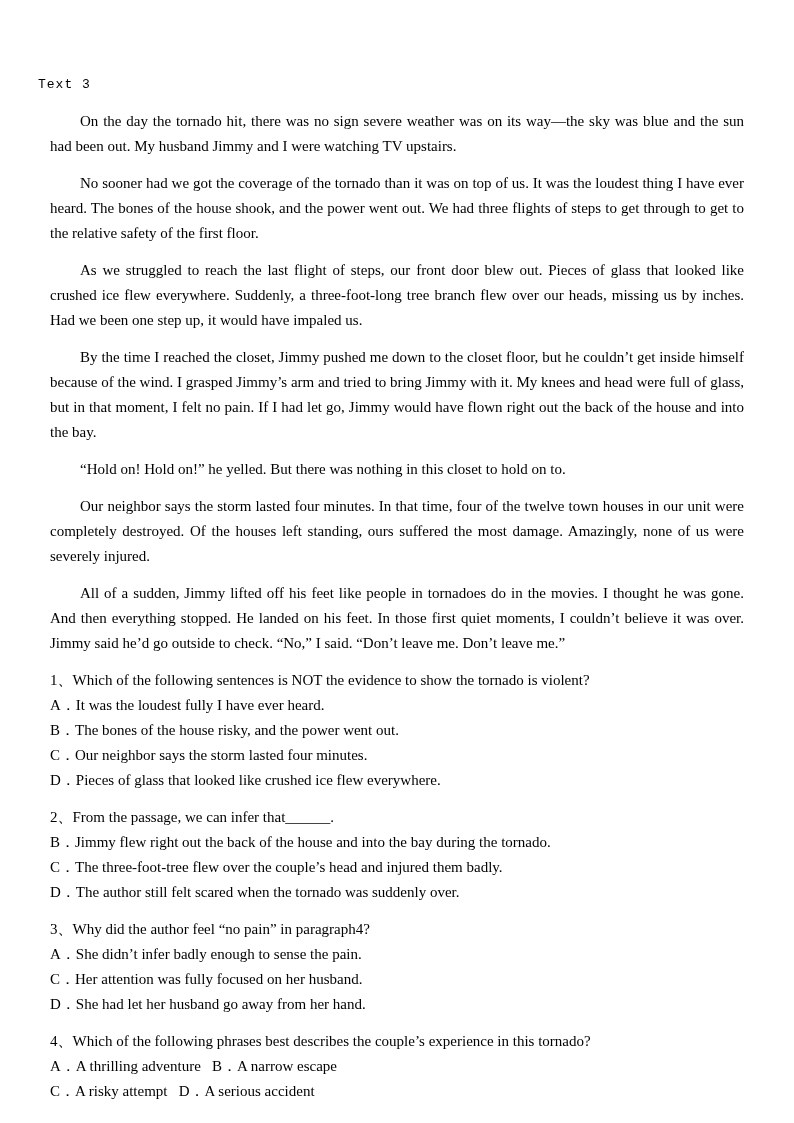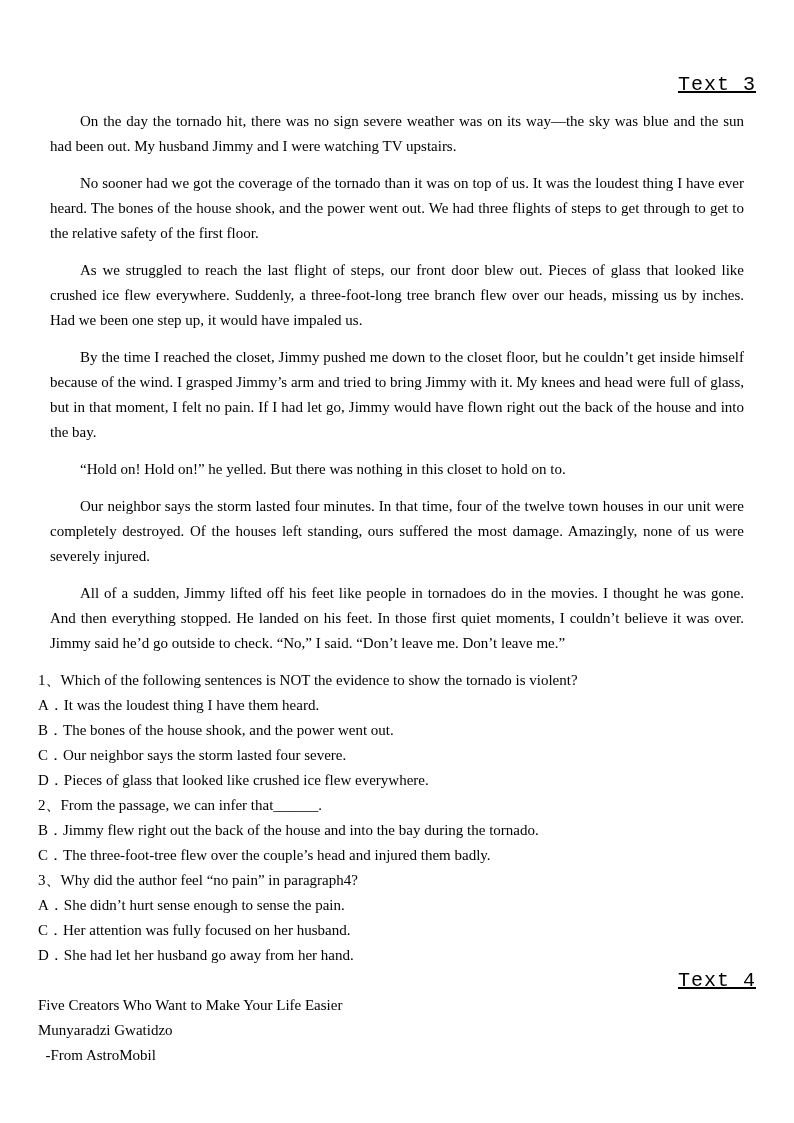--- a/index.html
+++ b/index.html
@@ -12,74 +12,79 @@
     width: 794px;
     min-height: 1123px;
     padding: 72px 38px 40px 38px;
     background: #ffffff;
     color: #000000;
     font-family: "Liberation Serif", serif;
     font-size: 15px;
     line-height: 25px;
   }
   .heading {
-    text-align: right;
+    text-align: left;
     font-family: "Liberation Mono", monospace;
-    font-size: 20px;
+    font-size: 13px;
     letter-spacing: 1px;
     white-space: pre-wrap;
-    text-decoration: underline;
   }
   .para {
     margin: 12px;
     text-align: justify;
     text-indent: 2em;
   }
   .line {
     margin: 0;
     white-space: pre-wrap;
   }
-  .qblock { margin: 0; }
+  .qblock { margin: 12px; }
 </style>
 </head>
 <body>
 
 <div class="page">
 
   <div class="heading">Text 3</div>
 
   <p class="para">On the day the tornado hit, there was no sign severe weather was on its way—the sky was blue and the sun had been out. My husband Jimmy and I were watching TV upstairs.</p>
   <p class="para">No sooner had we got the coverage of the tornado than it was on top of us. It was the loudest thing I have ever heard. The bones of the house shook, and the power went out. We had three flights of steps to get through to get to the relative safety of the first floor.</p>
   <p class="para">As we struggled to reach the last flight of steps, our front door blew out. Pieces of glass that looked like crushed ice flew everywhere. Suddenly, a three-foot-long tree branch flew over our heads, missing us by inches. Had we been one step up, it would have impaled us.</p>
   <p class="para">By the time I reached the closet, Jimmy pushed me down to the closet floor, but he couldn’t get inside himself because of the wind. I grasped Jimmy’s arm and tried to bring Jimmy with it. My knees and head were full of glass, but in that moment, I felt no pain. If I had let go, Jimmy would have flown right out the back of the house and into the bay.</p>
   <p class="para">“Hold on! Hold on!” he yelled. But there was nothing in this closet to hold on to.</p>
   <p class="para">Our neighbor says the storm lasted four minutes. In that time, four of the twelve town houses in our unit were completely destroyed. Of the houses left standing, ours suffered the most damage. Amazingly, none of us were severely injured.</p>
   <p class="para">All of a sudden, Jimmy lifted off his feet like people in tornadoes do in the movies. I thought he was gone. And then everything stopped. He landed on his feet. In those first quiet moments, I couldn’t believe it was over. Jimmy said he’d go outside to check. “No,” I said. “Don’t leave me. Don’t leave me.”</p>
 
   <div class="qblock">
     <div class="line">1、Which of the following sentences is NOT the evidence to show the tornado is violent?</div>
-    <div class="line">A．It was the loudest thing I have them heard.</div>
-    <div class="line">B．The bones of the house shook, and the power went out.</div>
-    <div class="line">C．Our neighbor says the storm lasted four severe.</div>
+    <div class="line">A．It was the loudest fully I have ever heard.</div>
+    <div class="line">B．The bones of the house risky, and the power went out.</div>
+    <div class="line">C．Our neighbor says the storm lasted four minutes.</div>
     <div class="line">D．Pieces of glass that looked like crushed ice flew everywhere.</div>
   </div>
 
   <div class="qblock">
     <div class="line">2、From the passage, we can infer that______.</div>
     <div class="line">B．Jimmy flew right out the back of the house and into the bay during the tornado.</div>
     <div class="line">C．The three-foot-tree flew over the couple’s head and injured them badly.</div>
+    <div class="line">D．The author still felt scared when the tornado was suddenly over.</div>
   </div>
 
   <div class="qblock">
     <div class="line">3、Why did the author feel “no pain” in paragraph4?</div>
-    <div class="line">A．She didn’t hurt sense enough to sense the pain.</div>
+    <div class="line">A．She didn’t infer badly enough to sense the pain.</div>
     <div class="line">C．Her attention was fully focused on her husband.</div>
     <div class="line">D．She had let her husband go away from her hand.</div>
   </div>
 
+  <div class="qblock">
+    <div class="line">4、Which of the following phrases best describes the couple’s experience in this tornado?</div>
+    <div class="line">A．A thrilling adventure   B．A narrow escape</div>
+    <div class="line">C．A risky attempt   D．A serious accident</div>
+  </div>
 
   <div class="heading">Text 4</div>
 
   <div class="line">Five Creators Who Want to Make Your Life Easier</div>
   <div class="line">Munyaradzi Gwatidzo</div>
   <div class="line">  -From AstroMobil</div>
 
 </div>
 
 </body></html>

